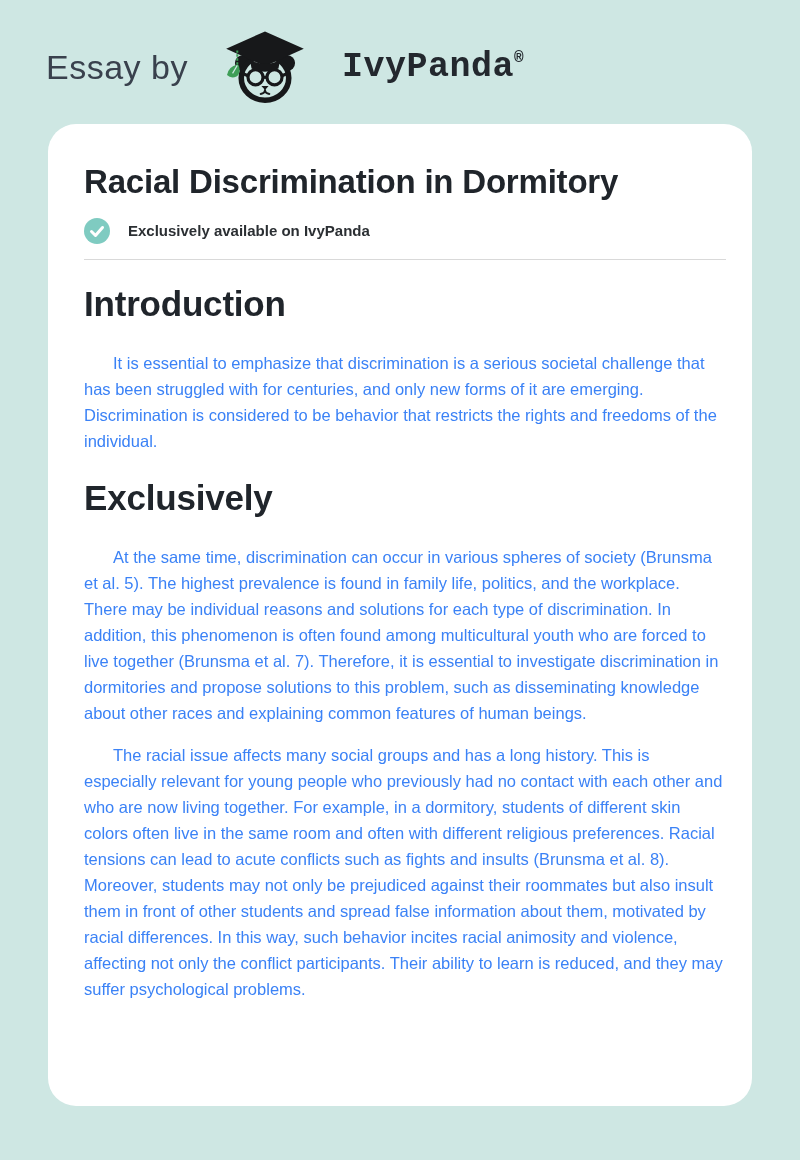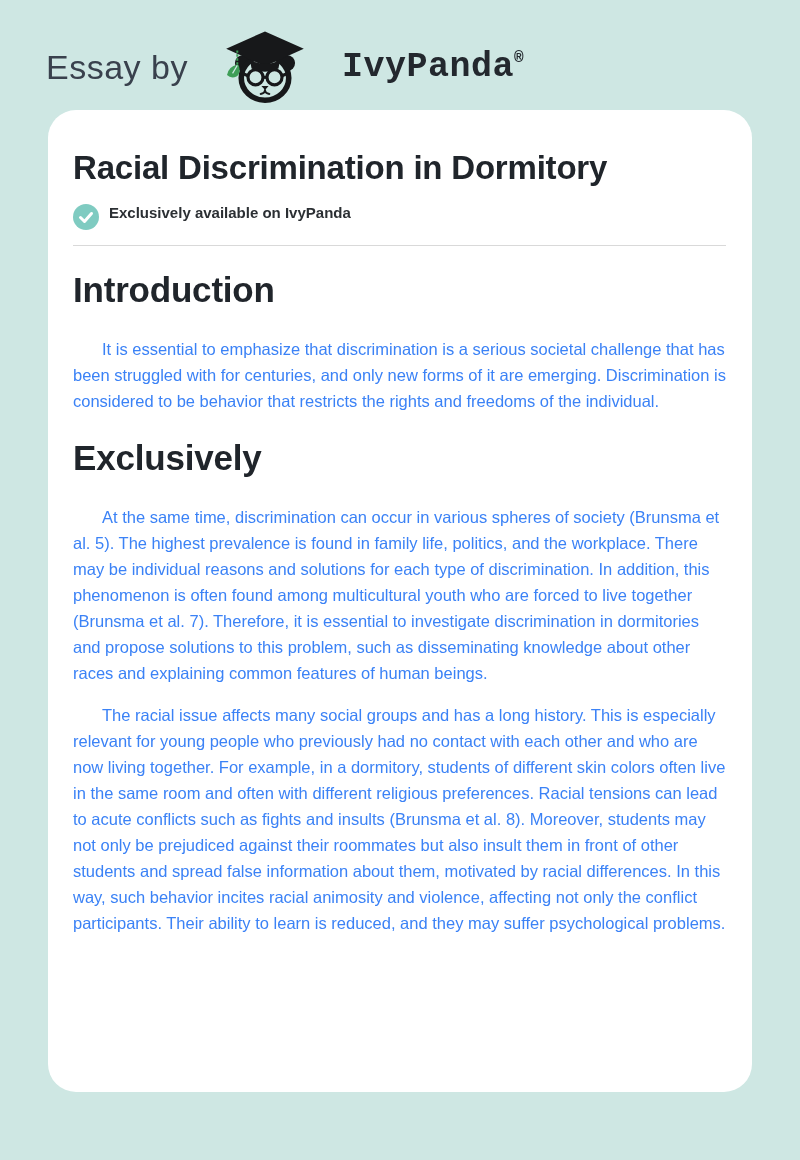--- a/index.html
+++ b/index.html
@@ -26,38 +26,38 @@
   .brand {
     font-family: Liberation Mono, monospace;
     font-weight: 700;
     font-size: 35px;
     color: #23282e;
     letter-spacing: 0.5px;
     white-space: nowrap;
   }
   .brand sup { font-size: 16px; vertical-align: 14px; font-weight: 700; }
   .card {
-    margin: 6px 48px 0 48px;
+    margin: 20px 48px 0 48px;
     height: 982px;
     background: #ffffff;
     border-radius: 28px;
-    padding: 38px 26px 0 25px;
+    padding: 38px 26px 0 36px;
   }
   .doc-title {
     margin: 0 0 16px 0;
     font-size: 33px;
     line-height: 1.2;
     font-weight: 700;
     color: #20252b;
     letter-spacing: -0.2px;
   }
   .badge {
     display: flex;
-    align-items: flex-start;
-    gap: 10px;
+    align-items: center;
+    gap: 18px;
     height: 26px;
   }
   .badge-circle {
     width: 26px; height: 26px;
     border-radius: 50%;
     background: #7fcbc1;
     display: flex;
     align-items: center;
     justify-content: center;
     flex: 0 0 auto;

